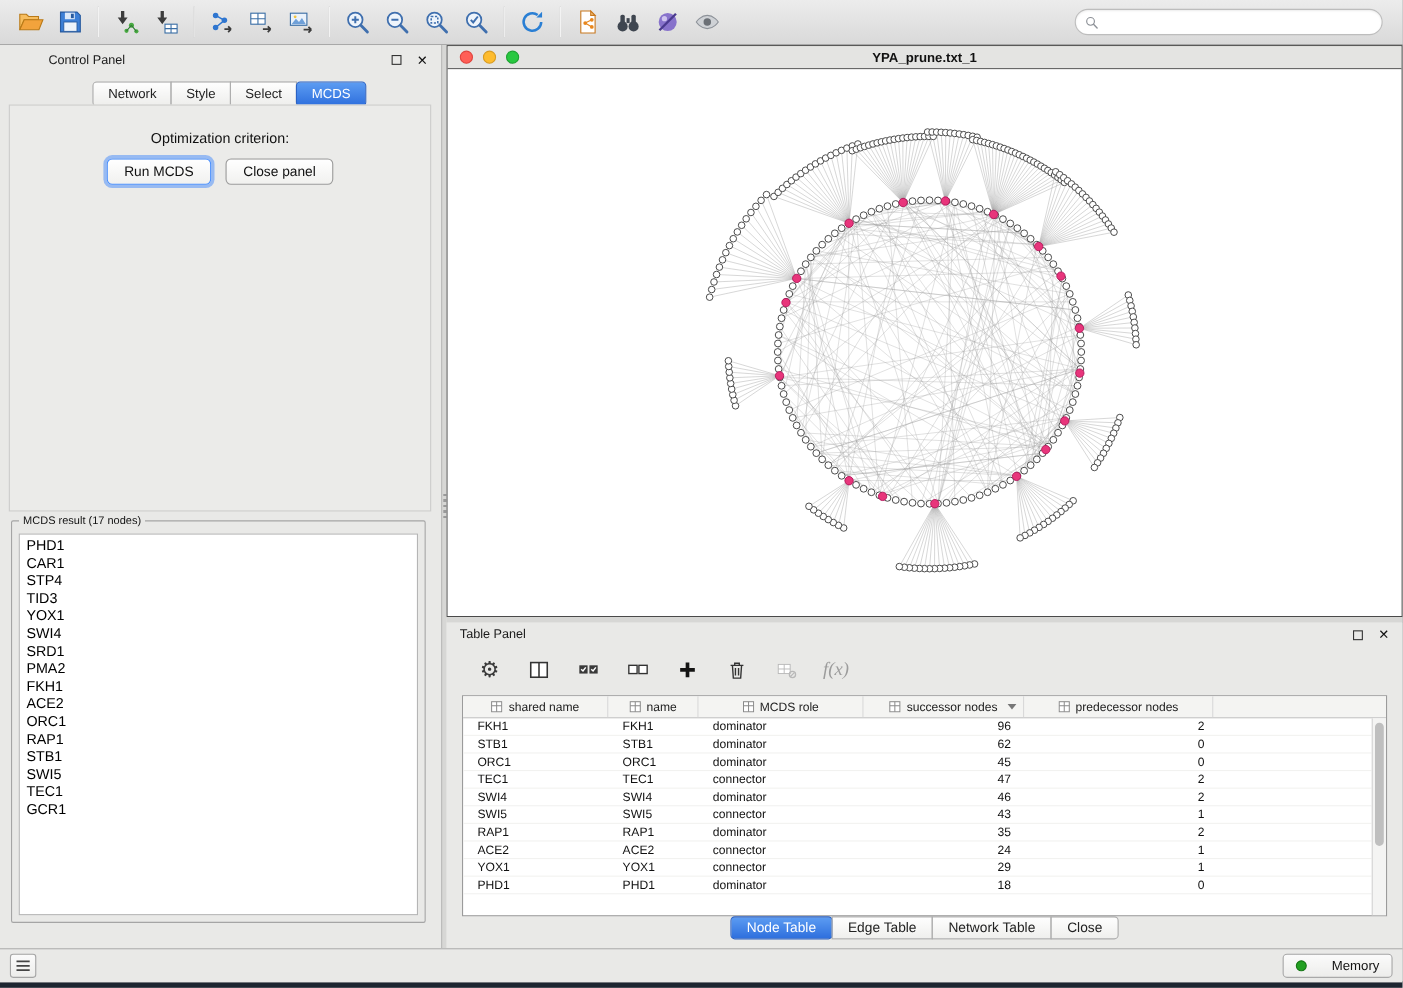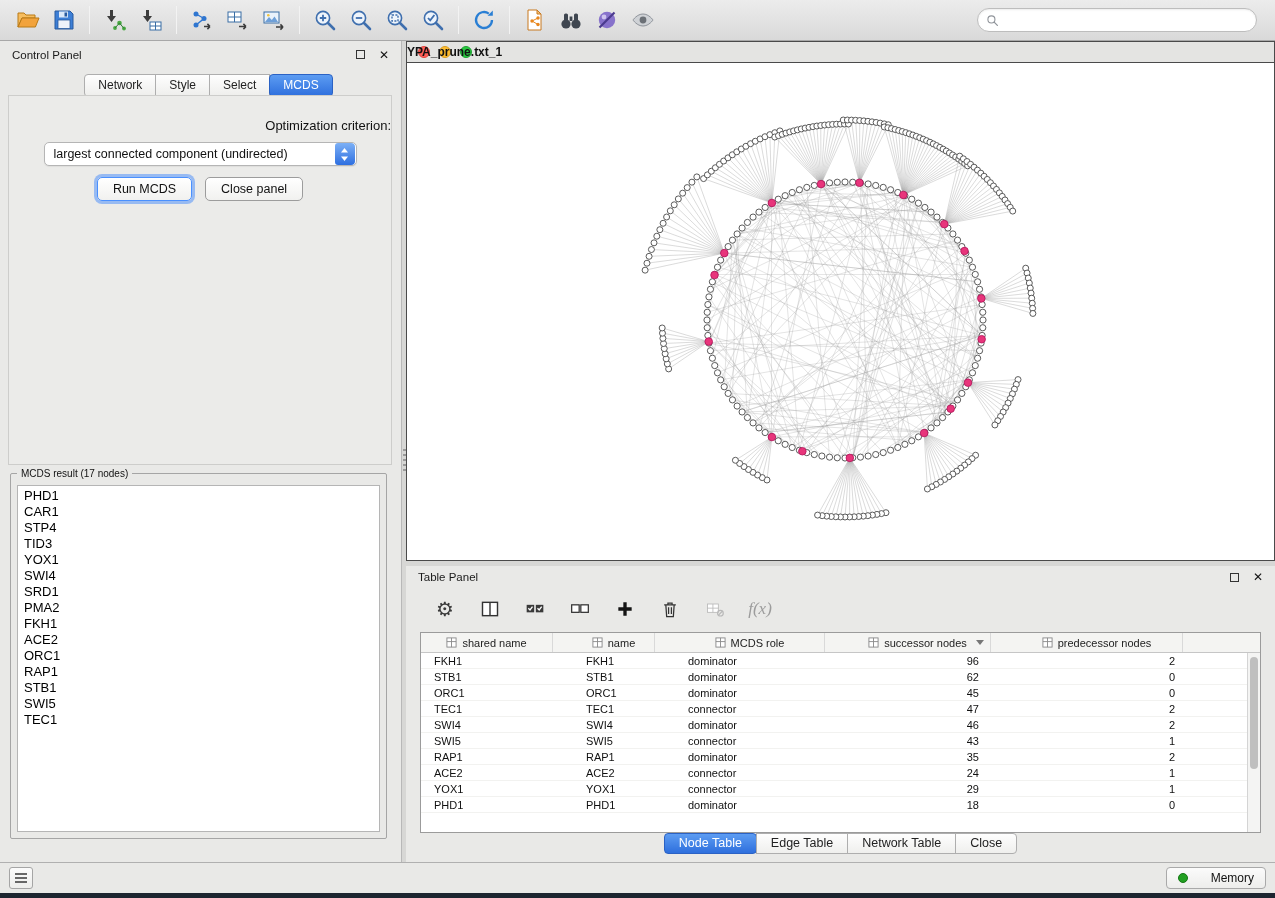--- a/index.html
+++ b/index.html
@@ -16,30 +16,30 @@
   .tb-sep { width:1px; height:28px; background:#b2b2b2; border-right:1px solid #f3f3f3; margin:0 7px; }
   .search-box { margin-left:auto; margin-right:8px; width:280px; height:24px; background:#fff;
     border:1px solid #bdbdbd; border-radius:12px; display:flex; align-items:center; padding:0 8px;
     box-shadow:inset 0 1px 2px rgba(0,0,0,.08); }
   .search-box svg { width:13px; height:13px; margin-right:5px; flex:none; }
   .search-box input { border:none; outline:none; flex:1; font-size:12px; background:transparent; }
 
   
   .control-panel { position:absolute; left:0; top:41px; width:401px; height:821px; background:#e9e9e7; }
   .cp-header { position:relative; height:27px; display:flex; align-items:center; padding:0 12px; }
-  .cp-title { font-size:11.5px; color:#1a1a1a; }
+  .cp-title { font-size:11.5px; color:#1a1a1a;margin-left:32px; }
   .panel-float { margin-left:auto; width:9px; height:9px; border:1.4px solid #333; margin-right:14px; }
   .panel-x { font-size:12px; font-weight:700; color:#111; line-height:1; }
   .cp-tabs { display:flex; justify-content:center; margin-top:6px; }
   .tab { font-size:12px; color:#222; background:linear-gradient(#fefefe,#eeeeec); border:1px solid #aeaeae;
     padding:3px 13px 4px; margin-left:-1px; }
   .tab:first-child { border-radius:4px 0 0 4px; margin-left:16px; }
   .tab.active { background:linear-gradient(#5c9cf2,#2e6fdd); color:#fff; border-color:#2b62c4; border-radius:4px; font-weight:400; }
   .cp-box { position:absolute; left:8px; right:9px; top:54px; height:370px; background:#ebebe9; border:1px solid #cdcdcb; }
-  .opt-label { text-align:right; font-size:13px; color:#111; margin-top:22px; }
+  .opt-label { text-align:center; font-size:13px; color:#111; margin-top:22px; }
   .dropdown { margin:9px auto 0; width:313px; height:24px; background:#fff; border:1px solid #b5b5b5; border-radius:5px;
     display:flex; align-items:center; position:relative; box-shadow:0 1px 1px rgba(0,0,0,.06); }
   .dropdown .dd-text { font-size:12.5px; color:#111; padding-left:9px; flex:1; white-space:nowrap; overflow:hidden; }
   .dd-stepper { width:20px; height:22px; margin:0 1px; border-radius:3px 4px 4px 3px;
     background:linear-gradient(#7cb0f6,#2e6fe0); display:flex; align-items:center; justify-content:center; }
   .btn-row { display:flex; justify-content:center; gap:13px; margin-top:11px; }
   .btn { font-size:12.5px; color:#111; background:linear-gradient(#ffffff,#f1f1ef); border:1px solid #9c9c9c;
     border-radius:5px; padding:4px 15px;text-align:center; }
   .btn.focused { border-color:#4a90fe; box-shadow:0 0 0 3px rgba(82,145,250,.55); }
   .result-box { position:absolute; left:10px; right:14px; top:427px; height:371px;
@@ -53,35 +53,35 @@
   .v-handle { position:absolute; left:1px; top:408px; width:3px; height:22px; background:repeating-linear-gradient(#9a9a9a 0 2px, transparent 2px 5px); }
   .h-splitter { position:absolute; left:406px; top:561px; width:869px; height:5px; background:#d7d7d5; }
 
   
   .network-panel { position:absolute; left:406px; top:41px; width:869px; height:520px; background:#e4e4e2; border:1px solid #4a4a4a; }
   .net-titlebar { height:21px; display:flex; align-items:center; position:relative; background:#e4e4e2; border-bottom:1px solid #4a4a4a; }
   .mac-dot { width:12px; height:12px; border-radius:50%; margin-left:9px; flex:none; }
   .mac-dot.red { background:#ff5f57; border:1px solid #e0443e; margin-left:11px; }
   .mac-dot.yellow { background:#febc2e; border:1px solid #d89c22; }
   .mac-dot.green { background:#28c840; border:1px solid #1da331; }
-  .net-title { position:absolute; left:0; right:0; font-size:12px; font-weight:700; color:#111; }
+  .net-title { position:absolute; left:0; right:0; text-align:center; font-size:12px; font-weight:700; color:#111; }
   .net-canvas { position:absolute; left:0; top:21px; right:0; bottom:0; background:#fff; }
   .net-canvas svg { width:100%; height:100%; display:block; }
 
   
   .table-panel { position:absolute; left:406px; top:566px; width:869px; height:296px; background:#e9e9e7; }
   .tp-header { height:22px; display:flex; align-items:center; padding:0 12px; }
   .tp-title { font-size:11.5px; color:#1a1a1a; }
   .tp-toolbar { height:42px; display:flex; align-items:center; gap:19px; padding-left:26px; }
   .tt-btn { display:flex; align-items:center; justify-content:center; width:26px; height:28px; }
   .tt-btn svg { width:20px; height:20px; }
   .gear-glyph { font-size:20px; color:#3a3a3a; line-height:1; }
   .fx { font-family:"Liberation Serif","DejaVu Serif",serif; font-style:italic; font-size:17px; color:#9c9c9c; }
   .tbl { position:absolute; left:14px; right:14px; top:66px; height:201px; background:#fff; border:1px solid #9b9b9b; }
-  .tbl-grid { display:grid; grid-template-columns:132px 82px 150px 146px 172px 1fr;gap:20px; }
+  .tbl-grid { display:grid; grid-template-columns:132px 82px 150px 146px 172px 1fr; }
   .tbl-header { height:20px; background:#f4f4f2; border-bottom:1px solid #c6c6c6; }
   .hc { display:flex; align-items:center; justify-content:center; gap:5px; font-size:11px; color:#222; border-right:1px solid #d9d9d9; position:relative; }
   .hc svg.mini { width:11px; height:11px; }
   .hc .caret { position:absolute; right:6px; width:0; height:0; border-left:4px solid transparent; border-right:4px solid transparent; border-top:5px solid #777; }
   .tbl-body { position:absolute; left:0; right:13px; top:20px; bottom:0; overflow:hidden; }
   .tr { height:16px; border-bottom:1px solid #f2f2f0; }
   .td { font-size:11px; color:#111; display:flex; align-items:center; padding-left:13px; overflow:hidden; white-space:nowrap; }
   .td:nth-child(4) { justify-content:flex-end; padding-right:12px; padding-left:0; }
   .td:nth-child(5) { justify-content:flex-end; padding-right:8px; padding-left:0; }
   .tbl-scroll { position:absolute; right:0; top:20px; bottom:0; width:13px; background:#f4f4f3; border-left:1px solid #d4d4d4; }
@@ -253,29 +253,20 @@
       <span class="panel-x">✕</span>
     </div>
     <div class="cp-tabs">
       <span class="tab">Network</span>
       <span class="tab">Style</span>
       <span class="tab">Select</span>
       <span class="tab active">MCDS</span>
     </div>
     <div class="cp-box">
       <div class="opt-label">Optimization criterion:</div>
-      <div class="dropdown">
-        <span class="dd-text">largest connected component (undirected)</span>
-        <span class="dd-stepper">
-          <svg width="9" height="15" viewBox="0 0 9 15">
-              <path d="M4.5 1l3.5 4.4H1z" fill="#fff"></path>
-              <path d="M4.5 14L1 9.6h7z" fill="#fff"></path>
-            </svg>
-        </span>
-      </div>
       <div class="btn-row">
         <button class="btn focused">Run MCDS</button>
         <button class="btn">Close panel</button>
       </div>
     </div>
     <fieldset class="result-box">
       <legend>MCDS result (17 nodes)</legend>
       <div class="result-list" id="mcds-list">
           <div class="mcds-item">PHD1</div>
           <div class="mcds-item">CAR1</div>
@@ -285,20 +276,21 @@
           <div class="mcds-item">SWI4</div>
           <div class="mcds-item">SRD1</div>
           <div class="mcds-item">PMA2</div>
           <div class="mcds-item">FKH1</div>
           <div class="mcds-item">ACE2</div>
           <div class="mcds-item">ORC1</div>
           <div class="mcds-item">RAP1</div>
           <div class="mcds-item">STB1</div>
           <div class="mcds-item">SWI5</div>
           <div class="mcds-item">TEC1</div>
+          <div class="mcds-item">GCR1</div>
         </div>
     </fieldset>
   </div>
 
   <div class="v-splitter">
       <div class="v-handle"></div>
     </div>
 
   <div class="network-panel">
     <div class="net-titlebar">

